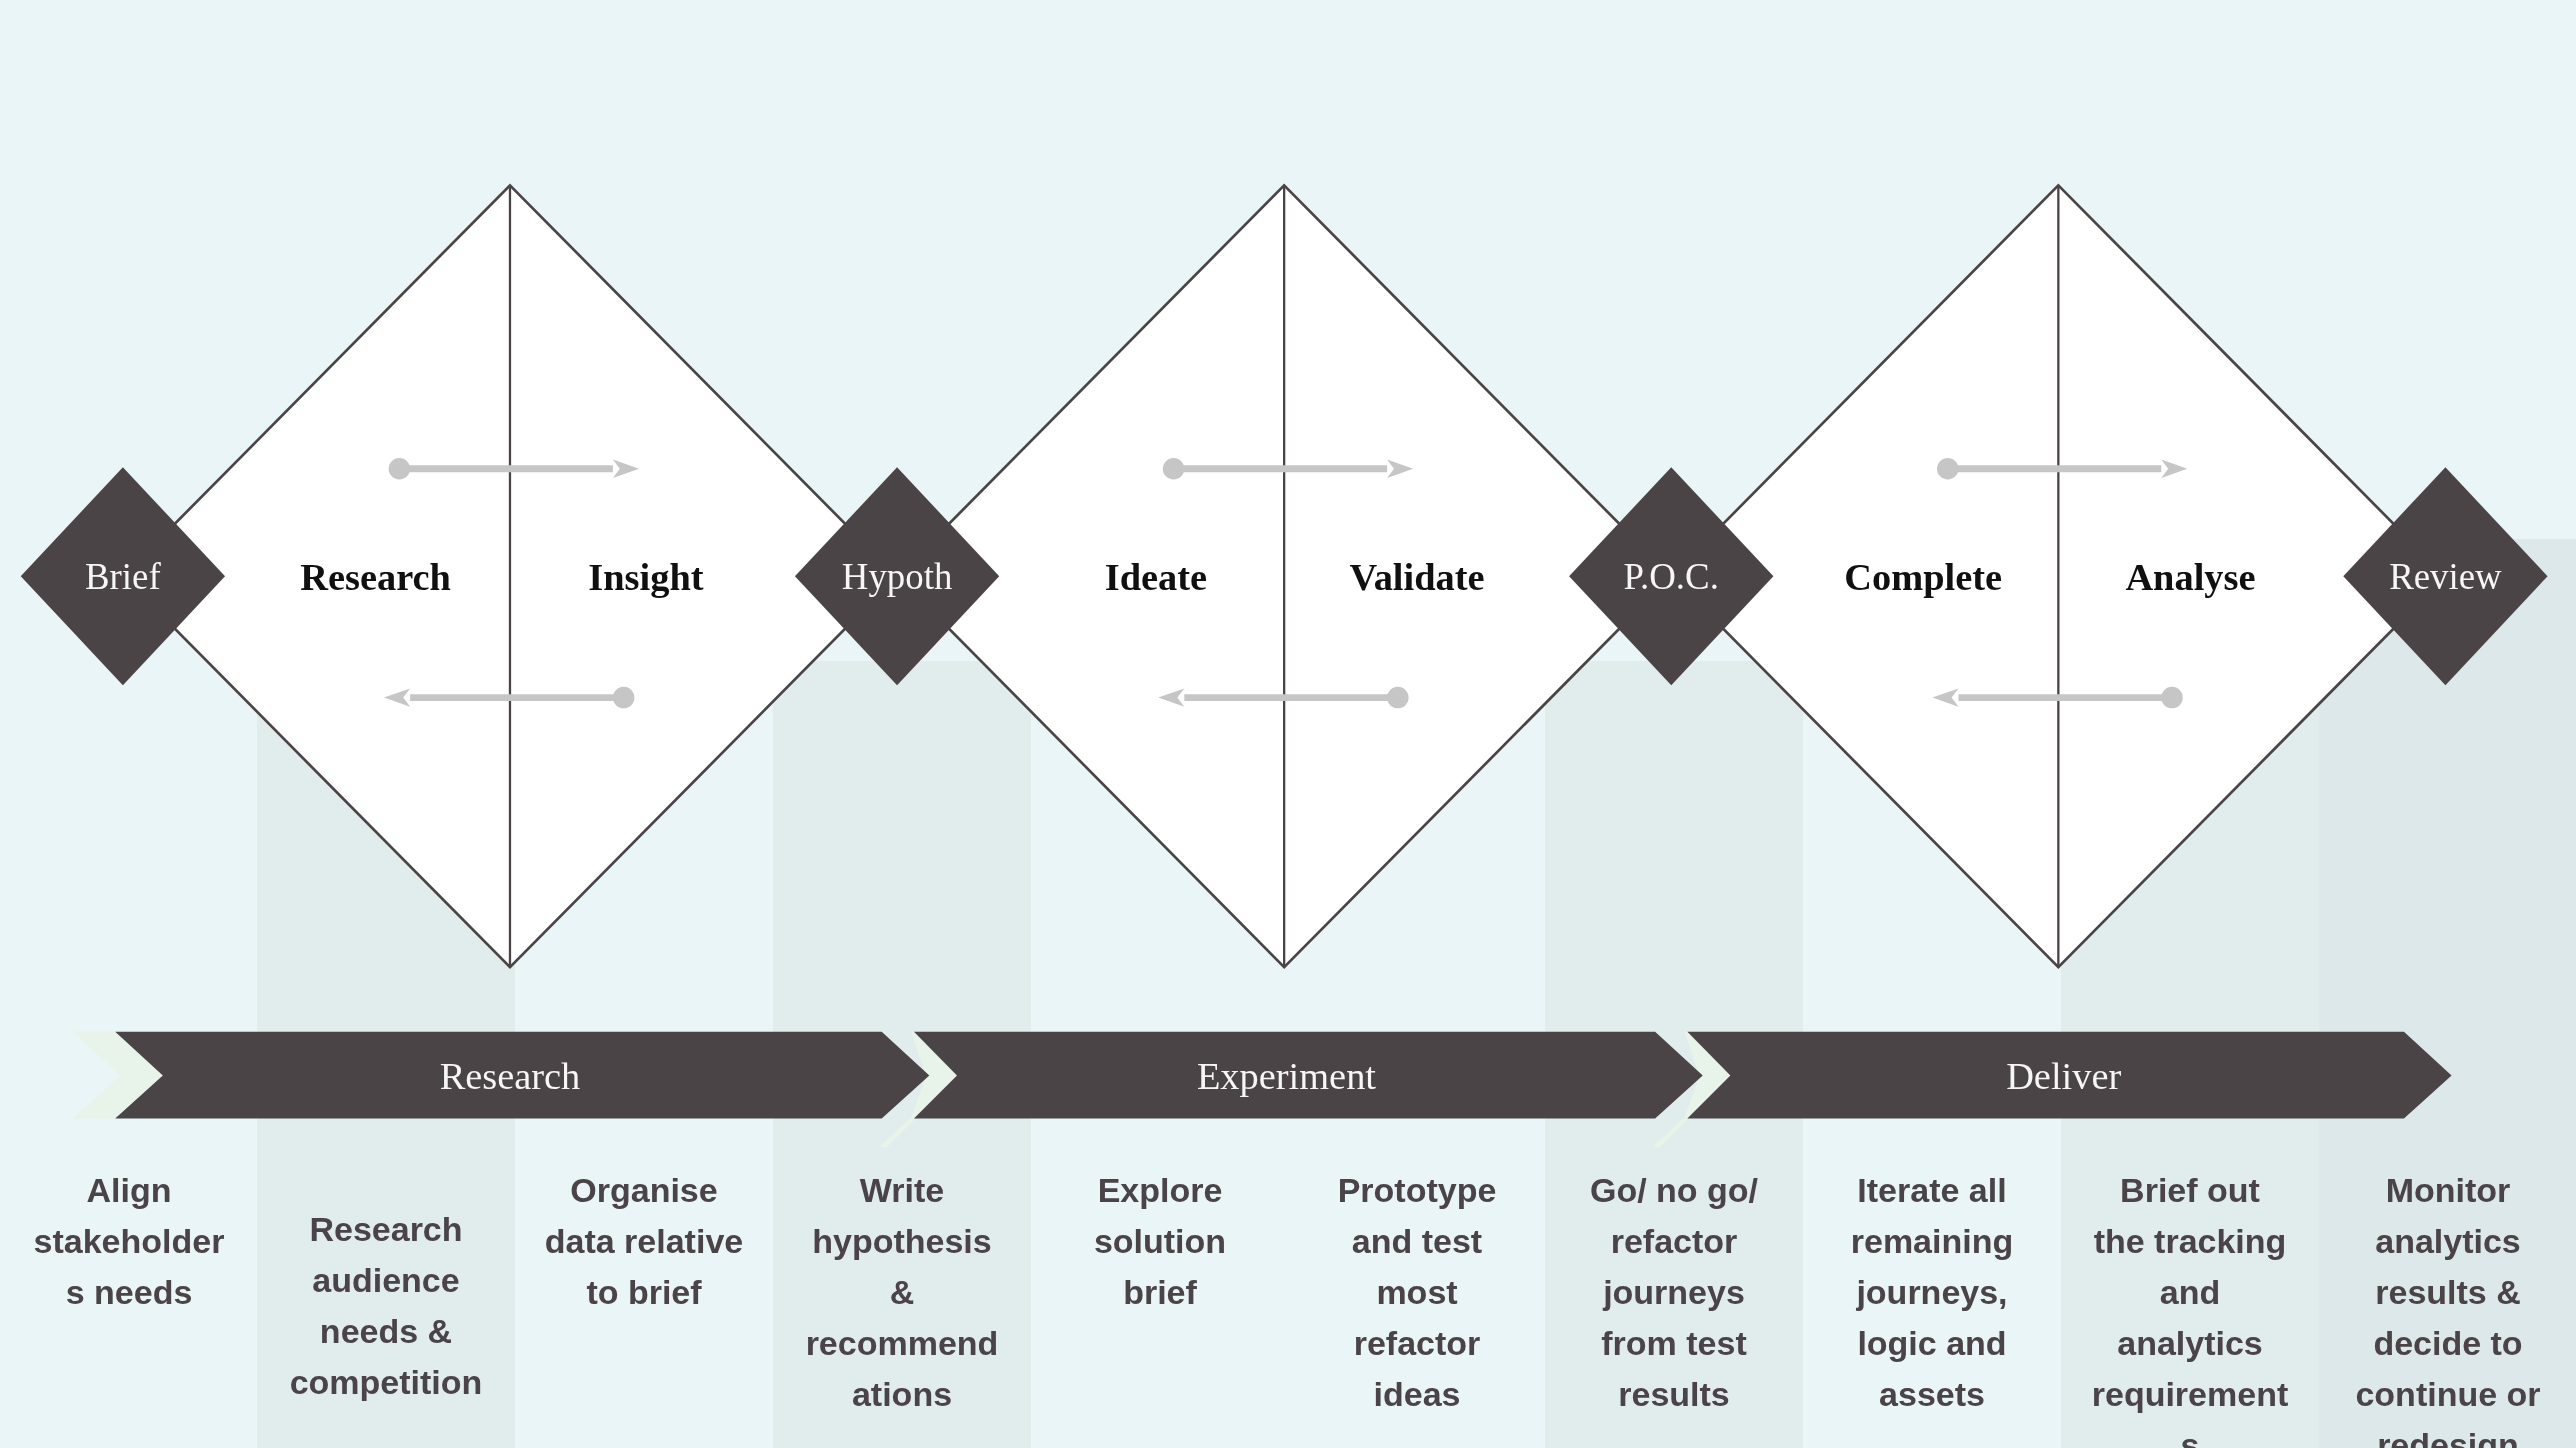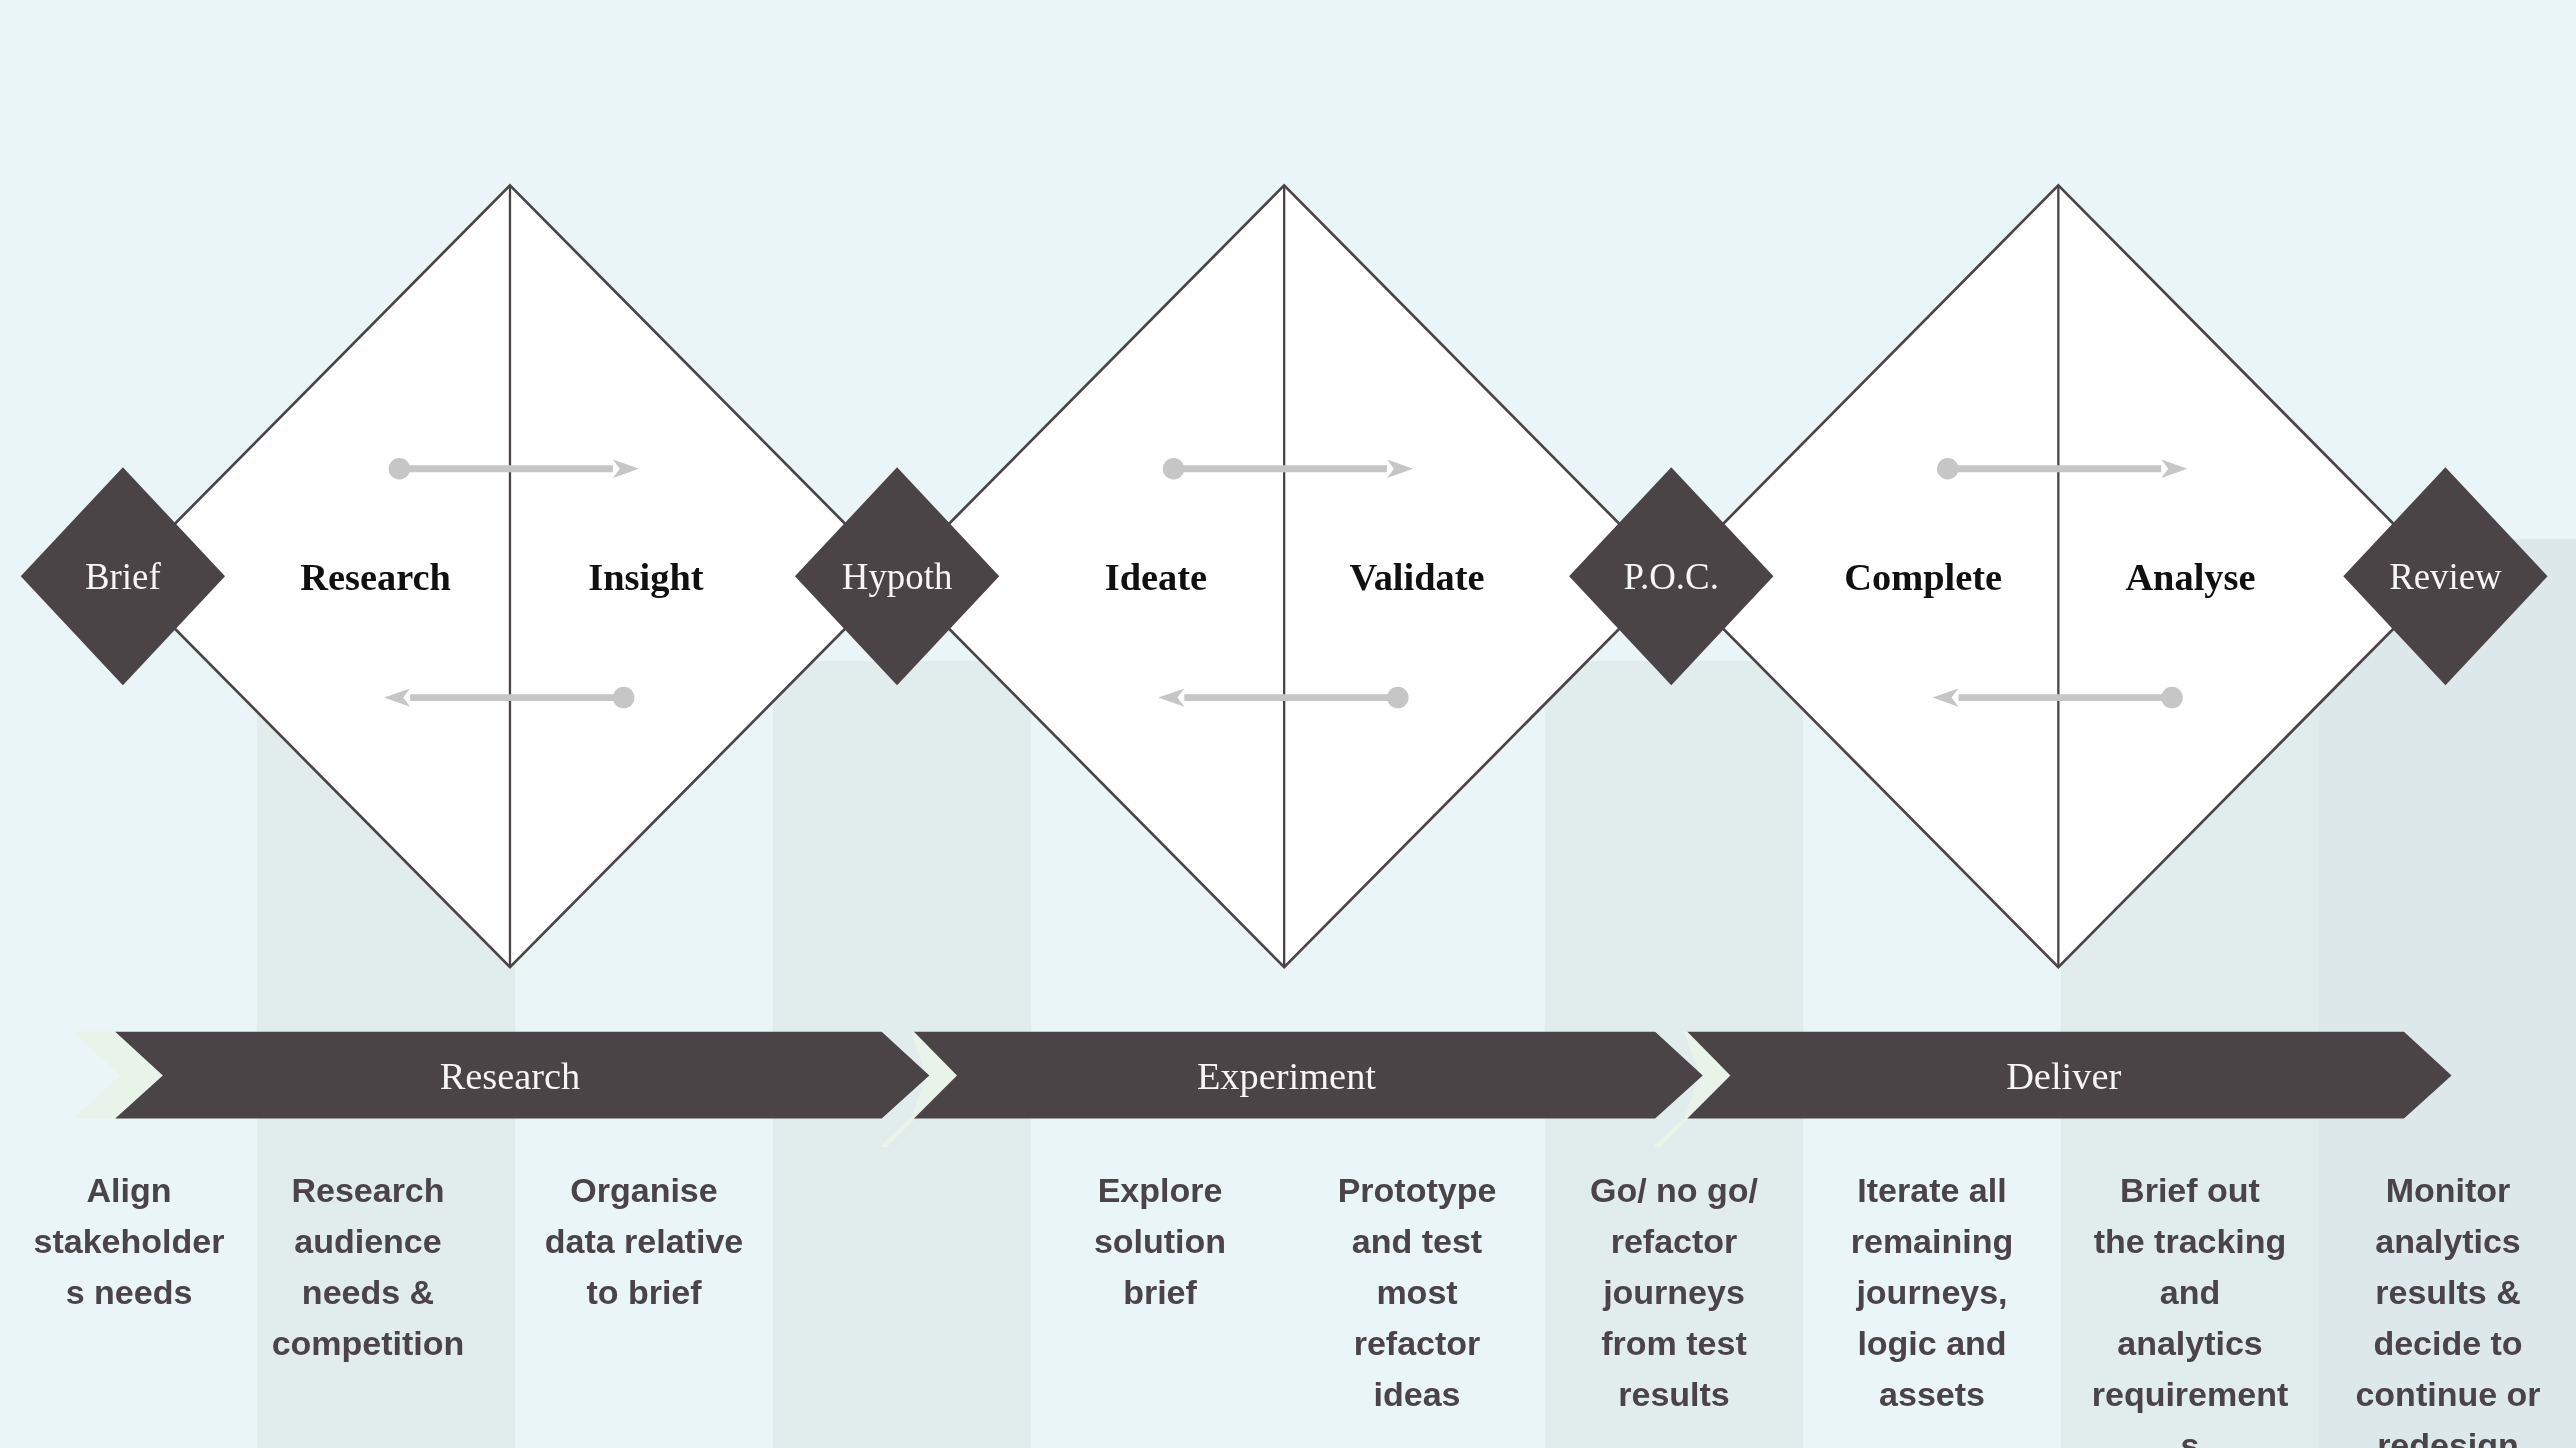--- a/index.html
+++ b/index.html
@@ -33,21 +33,21 @@
     text-anchor:middle;
   }
   .step{
     position:absolute;top:1165px;width:258px;
     box-sizing:border-box;padding:0 29px;
     font-family:"Liberation Sans", sans-serif;
     font-weight:700;font-size:34px;line-height:1.5;
     color:#4a4347;text-align:center;
     overflow-wrap:break-word;
   }
-  .step.c1{left:0px;}   .step.c2{left:239px;}
+  .step.c1{left:0px;}   .step.c2{left:257px;margin-top:39px;}
   .step.c3{left:515px;} .step.c4{left:773px;}
   .step.c5{left:1031px;}.step.c6{left:1288px;}
   .step.c7{left:1545px;}.step.c8{left:1803px;}
   .step.c9{left:2061px;}.step.c10{left:2319px;text-align:center;}
 </style>
 </head>
 <body>
 
 <div class="canvas">
 
@@ -115,20 +115,21 @@
     <polygon fill="#4b4446" points="2197,1343 3130,1343 3192,1400 3130,1456 2197,1456 2253,1400"></polygon>
 
     <text class="banner-label" x="664" y="1418">Research</text>
     <text class="banner-label" x="1675" y="1418">Experiment</text>
     <text class="banner-label" x="2687" y="1418">Deliver</text>
   </svg>
 
   <div class="step c1">Align stakeholders needs</div>
   <div class="step c2">Research audience needs &amp; competition</div>
   <div class="step c3">Organise data relative to brief</div>
+  <div class="step c4">Write hypothesis &amp; recommendations</div>
   <div class="step c5">Explore solution brief</div>
   <div class="step c6">Prototype and test most refactor ideas</div>
   <div class="step c7">Go/ no go/ refactor journeys from test results</div>
   <div class="step c8">Iterate all remaining journeys, logic and assets</div>
   <div class="step c9">Brief out the tracking and analytics requirements</div>
   <div class="step c10">Monitor analytics results &amp; decide to continue or redesign</div>
 
 </div>
 
 

